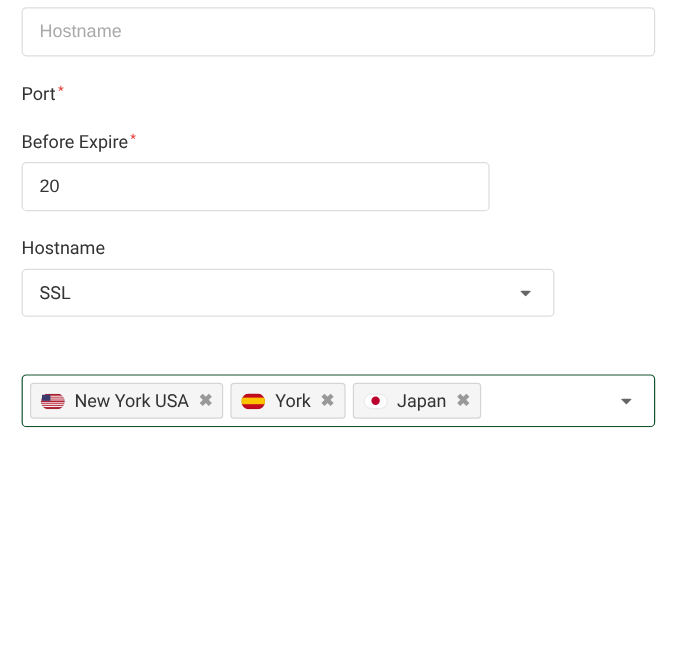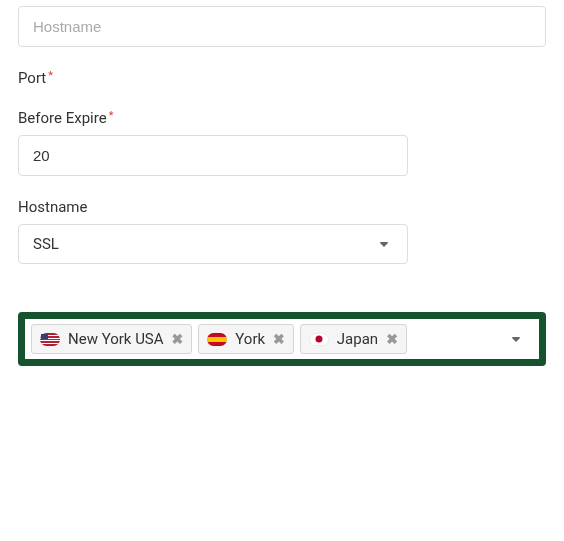--- a/index.html
+++ b/index.html
@@ -53,35 +53,35 @@
     border-radius: 4px;
     background: #fff;
     display: flex;
     align-items: center;
     padding: 10px 14px;
     font-size: 15px;
     color: #333;
     cursor: pointer;
   }
   .select-wrapper.narrow {
-    width: 390px;
+    width: 444px;
   }
   .select-value {
     flex: 1;
   }
   .caret {
     width: 0;
     height: 0;
     border-left: 5px solid transparent;
     border-right: 5px solid transparent;
     border-top: 5px solid #666;
     margin-right: 4px;
   }
   .multi-select {
-    border: 7px solid #14532d;
+    border: 1px solid #14532d;
     border-radius: 4px;
     background: #fff;
     display: flex;
     align-items: center;
     gap: 6px;
     padding: 5px 14px 5px 6px;
     min-height: 44px;
     cursor: text;
     margin-top: 48px;
   }

